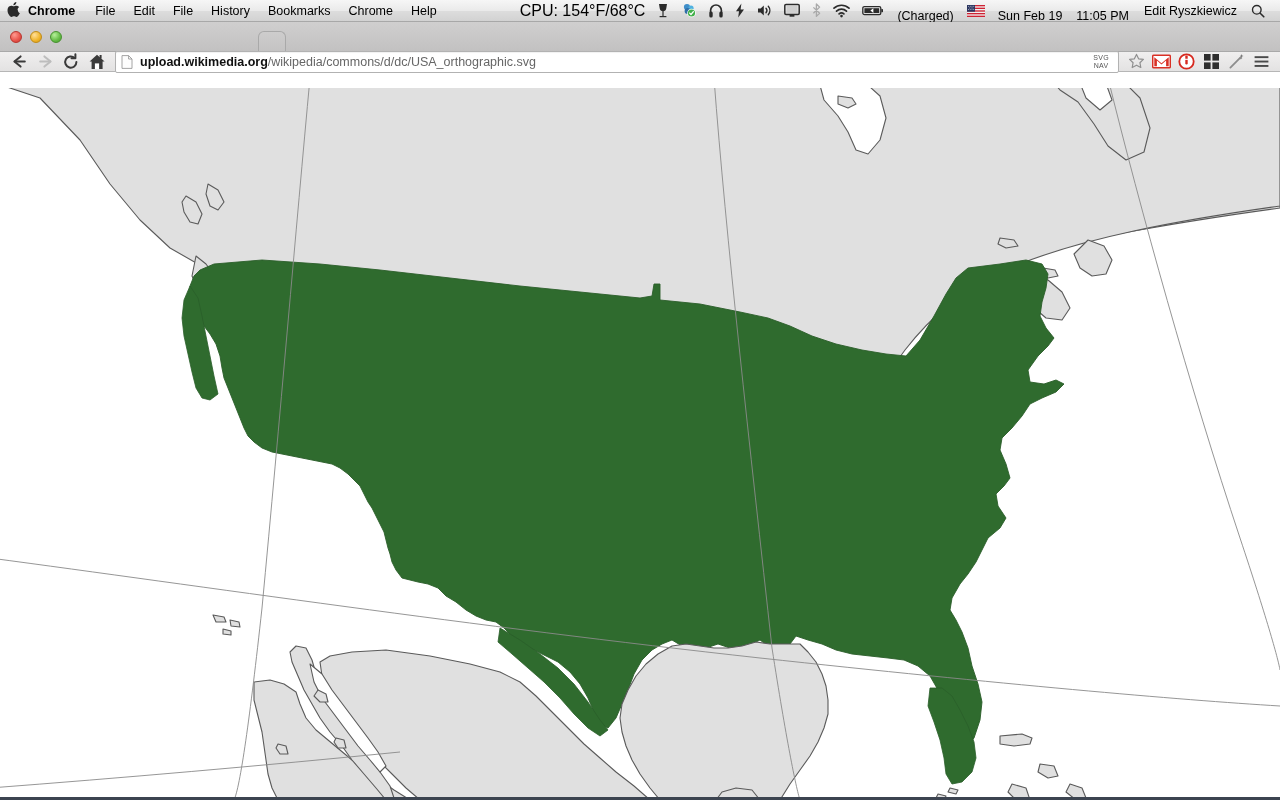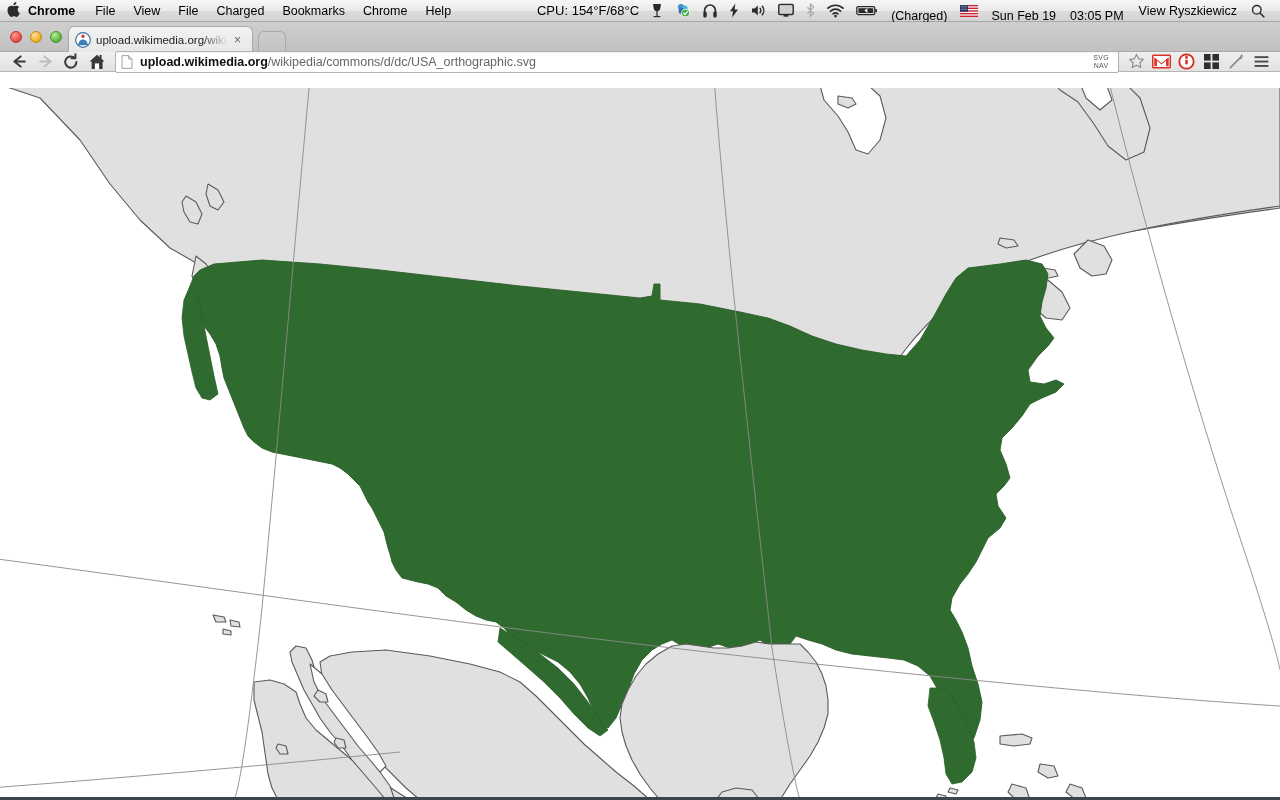--- a/index.html
+++ b/index.html
@@ -17,21 +17,21 @@
     border-bottom:1px solid #a8a8a8;
     display:flex; align-items:center;
     font-size:12.5px; color:#000;
   }
   .mb-left{ display:flex; align-items:center; flex:0 0 auto; }
   .mb-right{ display:flex; align-items:center; margin-left:auto; padding-right:7px; }
   .apple-logo{ width:26px; display:flex; justify-content:center; align-items:center;
                font-size:15px; line-height:1; padding-bottom:2px; }
   .mb-item{ padding:0 9px; line-height:22px; white-space:nowrap; }
   .mb-item.app-name{ font-weight:bold; padding-left:2px; padding-right:11px;}
-  .mb-stat{ padding:0 6px; white-space:nowrap; font-size:13px;}
+  .mb-stat{ padding:0 6px; white-space:nowrap; font-size:16px;}
   .mb-icon{ padding:0 6px; display:flex; align-items:center; justify-content:center;
             height:22px; }
   .mb-icon svg{ display:block; }
   .mb-text{ padding:0 7px; white-space:nowrap;margin-top:11px; }
   .mb-user{ padding:0 8px; white-space:nowrap; }
   .mb-search{ padding:0 8px 0 6px; display:flex; align-items:center;}
 
   
   #chrome{
     position:absolute; left:0; top:22px; width:1280px; height:778px;
@@ -119,23 +119,23 @@
 <div id="menubar">
   <div class="mb-left">
     <div class="apple-logo">
       <svg width="13" height="15" viewBox="0 0 13 15" aria-hidden="true">
         <path d="M8.6 2.3c.5-.6.85-1.45.75-2.3-.73.03-1.61.49-2.13 1.1-.47.54-.88 1.4-.77 2.23.81.06 1.64-.41 2.15-1.03z" fill="#2b2b2b"></path>
         <path d="M10.6 7.9c-.02-1.86 1.52-2.76 1.59-2.8-.87-1.27-2.22-1.44-2.7-1.46-1.15-.12-2.24.67-2.83.67-.58 0-1.48-.65-2.43-.64-1.25.02-2.4.73-3.05 1.85C-.18 7.8.77 11.2 2.08 13.05c.64.9 1.4 1.92 2.4 1.88.96-.04 1.33-.62 2.49-.62s1.49.62 2.5.6c1.04-.02 1.69-.92 2.32-1.83.73-1.05 1.03-2.07 1.05-2.12-.02-.01-2.02-.78-2.04-3.06z" fill="#2b2b2b"></path>
       </svg>
     </div>
     <div class="mb-item app-name">Chrome</div>
     <div class="mb-item">File</div>
-    <div class="mb-item">View</div>
+    <div class="mb-item">Edit</div>
     <div class="mb-item">File</div>
-    <div class="mb-item">Charged</div>
+    <div class="mb-item">History</div>
     <div class="mb-item">Bookmarks</div>
     <div class="mb-item">Chrome</div>
     <div class="mb-item">Help</div>
   </div>
 
   <div class="mb-right">
     <div class="mb-stat">CPU: 154°F/68°C</div>
 
     <div class="mb-icon">
       <svg width="12" height="15" viewBox="0 0 12 15">
@@ -233,52 +233,40 @@
           <circle cx="5.9" cy="2.9" r=".45"></circle>
           <circle cx="1.4" cy="4.5" r=".45"></circle>
             <circle cx="3.2" cy="4.5" r=".45"></circle>
           <circle cx="5" cy="4.5" r=".45"></circle>
             <circle cx="6.8" cy="4.5" r=".45"></circle>
         </g>
       </svg>
     </div>
 
     <div class="mb-text">Sun Feb 19</div>
-    <div class="mb-text">03:05 PM</div>
-    <div class="mb-user">View Ryszkiewicz</div>
+    <div class="mb-text">11:05 PM</div>
+    <div class="mb-user">Edit Ryszkiewicz</div>
     <div class="mb-search">
       <svg width="14" height="14" viewBox="0 0 14 14">
         <circle cx="5.8" cy="5.8" r="4.3" fill="none" stroke="#2b2b2b" stroke-width="1.4"></circle>
         <path d="M9.2 9.2l3.6 3.6" stroke="#2b2b2b" stroke-width="1.6" stroke-linecap="round"></path>
       </svg>
     </div>
   </div>
 </div>
 
 <div id="chrome">
 
   <div id="tabstrip">
     <div class="traffic">
       <span class="tl red"></span>
       <span class="tl yellow"></span>
       <span class="tl green"></span>
     </div>
 
-    <div class="tab">
-      <span class="tab-favicon">
-        <svg width="16" height="16" viewBox="0 0 16 16">
-          <circle cx="8" cy="8" r="7.3" fill="#ffffff" stroke="#3f6fa8" stroke-width="1.2"></circle>
-          <circle cx="8" cy="4.3" r="1.7" fill="#d13c30"></circle>
-          <path d="M3.4 12.6c0-3 2-5.2 4.6-5.2s4.6 2.2 4.6 5.2z" fill="#3f7fb5"></path>
-          <path d="M2.6 12.6h10.8" stroke="#3f7fb5" stroke-width="1.2"></path>
-        </svg>
-      </span>
-      <span class="tab-title">upload.wikimedia.org/wikip</span>
-      <span class="tab-close">×</span>
-    </div>
 
     <div class="newtab"></div>
   </div>
 
   <div id="toolbar">
     <div class="navbtn">
       <svg width="17" height="17" viewBox="0 0 17 17">
         <path d="M9.6 3.4L3.4 8.5l6.2 5.1" stroke="#3a3a3a" stroke-width="2" fill="none" stroke-linecap="round" stroke-linejoin="round"></path>
         <path d="M3.8 8.5h10" stroke="#3a3a3a" stroke-width="2" stroke-linecap="round"></path>
       </svg>

